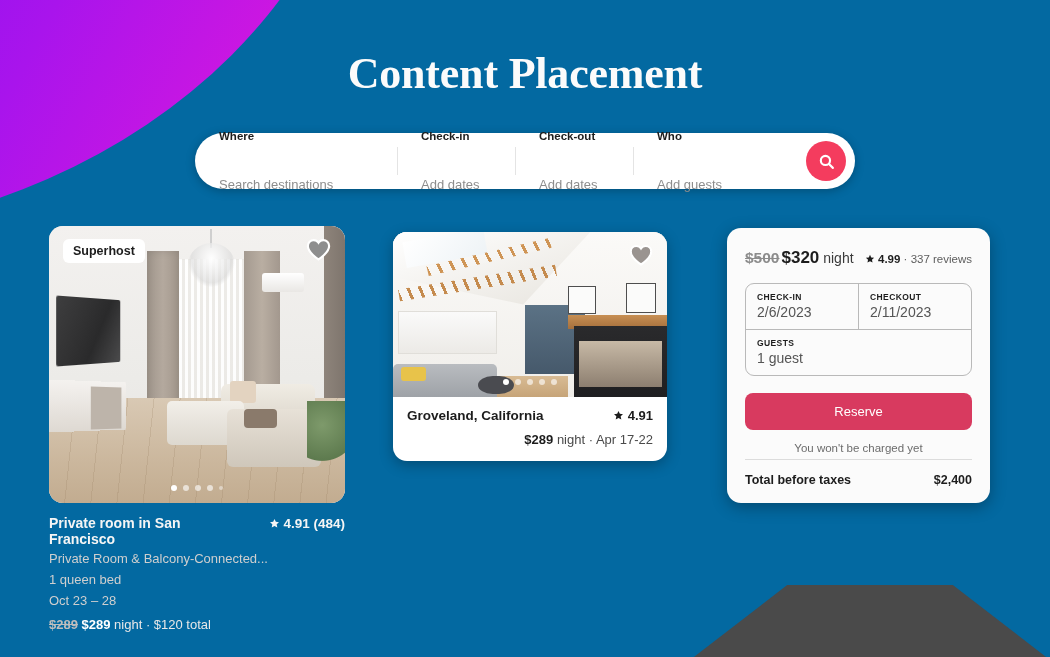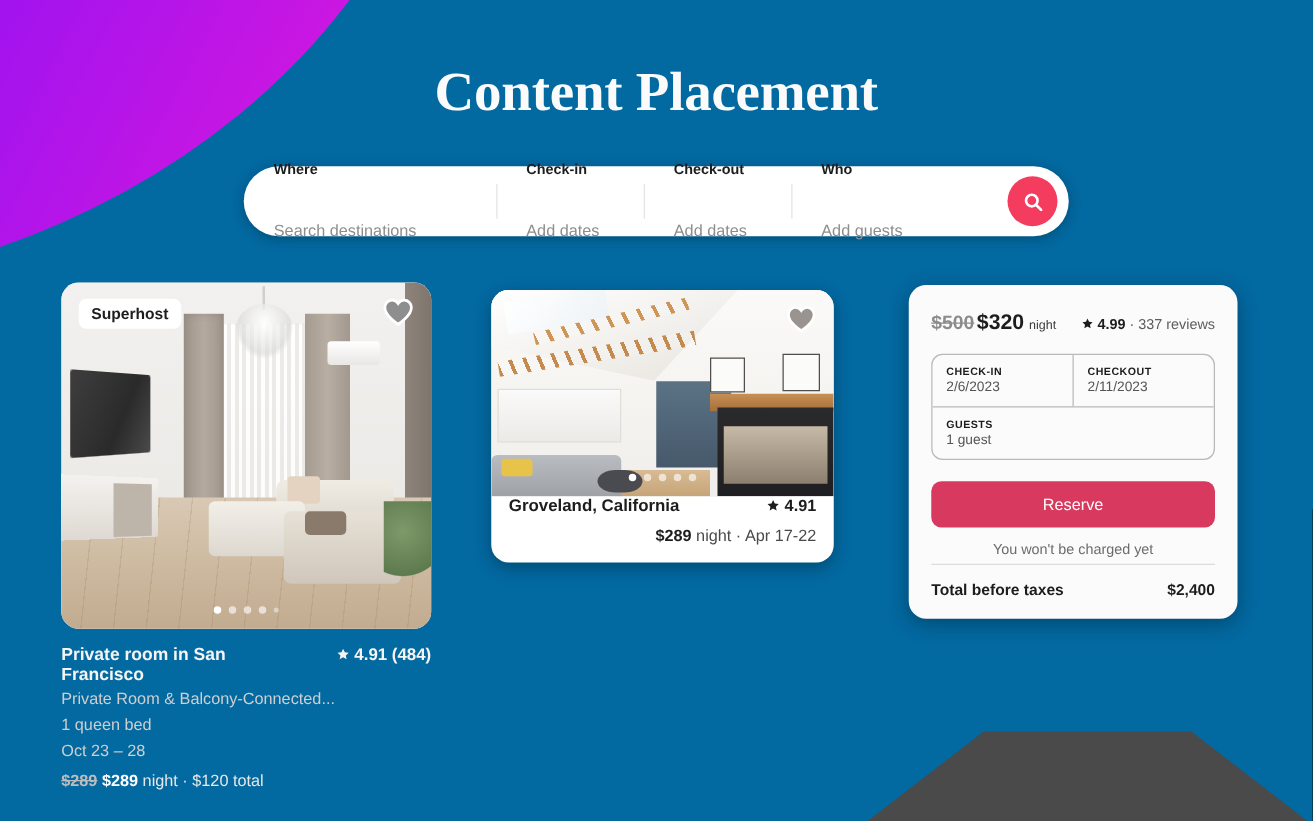--- a/index.html
+++ b/index.html
@@ -167,57 +167,57 @@
   .card2 {
     position: absolute;
     left: 393px; top: 232px;
     width: 274px;
     background: #ffffff;
     border-radius: 14px;
     overflow: hidden;
     box-shadow: 0 4px 14px rgba(0,0,0,.28);
   }
   .c2-img { position: relative; width: 274px; height: 165px; background: #cfc9c2; overflow: hidden; }
-  .c2-meta { padding: 0 14px 14px 14px; }
+  .c2-meta { padding: 11px 14px 14px 14px; }
   .c2-row1 { display: flex; justify-content: space-between; align-items: baseline; }
   .c2-title { font-size: 13.5px; font-weight: bold; color: #1d1d1d; }
   .c2-rate { font-size: 13px; font-weight: bold; color: #1d1d1d; white-space: nowrap; }
   .c2-price { margin-top: 9px; font-size: 13px; color: #4a4a4a; text-align: right; }
   .c2-price b { color: #1d1d1d; }
 
   
   .card3 {
     position: absolute;
     left: 727px; top: 228px;
     width: 263px;
     background: #fbfbfb;
     border-radius: 14px;
     padding: 20px 18px 16px 18px;
     box-shadow: 0 4px 16px rgba(0,0,0,.3);
   }
   .c3-head { display: flex; justify-content: space-between; align-items: baseline; }
   .c3-price { font-size: 14px; color: #2b2b2b; }
   .c3-price .old { text-decoration: line-through; font-weight: bold; color: #8c8c8c; font-size: 15.5px; }
   .c3-price .new { font-weight: bold; color: #1d1d1d; font-size: 17px; margin-left: 2px; }
-  .c3-price .unit { color: #3a3a3a; font-size: 10px; }
+  .c3-price .unit { color: #3a3a3a; font-size: 14px; }
   .c3-reviews { font-size: 11.5px; color: #5d5d5d; white-space: nowrap; }
   .c3-reviews b { color: #1d1d1d; }
 
   .datebox {
     margin-top: 15px;
     border: 1px solid #b9b9b9;
     border-radius: 9px;
     overflow: hidden;
   }
   .db-row { display: flex; }
   .db-row + .db-row { border-top: 1px solid #b9b9b9; }
   .db-cell { flex: 1; padding: 8px 11px 9px 11px; }
   .db-cell + .db-cell { border-left: 1px solid #b9b9b9; }
   .db-lab { font-size: 8.5px; font-weight: bold; letter-spacing: .4px; color: #1d1d1d; }
-  .db-val { font-size: 11px; color: #555; margin-top: 2px; }
+  .db-val { font-size: 14px; color: #555; margin-top: 2px; }
 
   .reserve {
     display: block;
     width: 100%;
     margin-top: 17px;
     padding: 11px 0;
     border: none;
     border-radius: 8px;
     background: #d83a5f;
     color: #ffffff;

